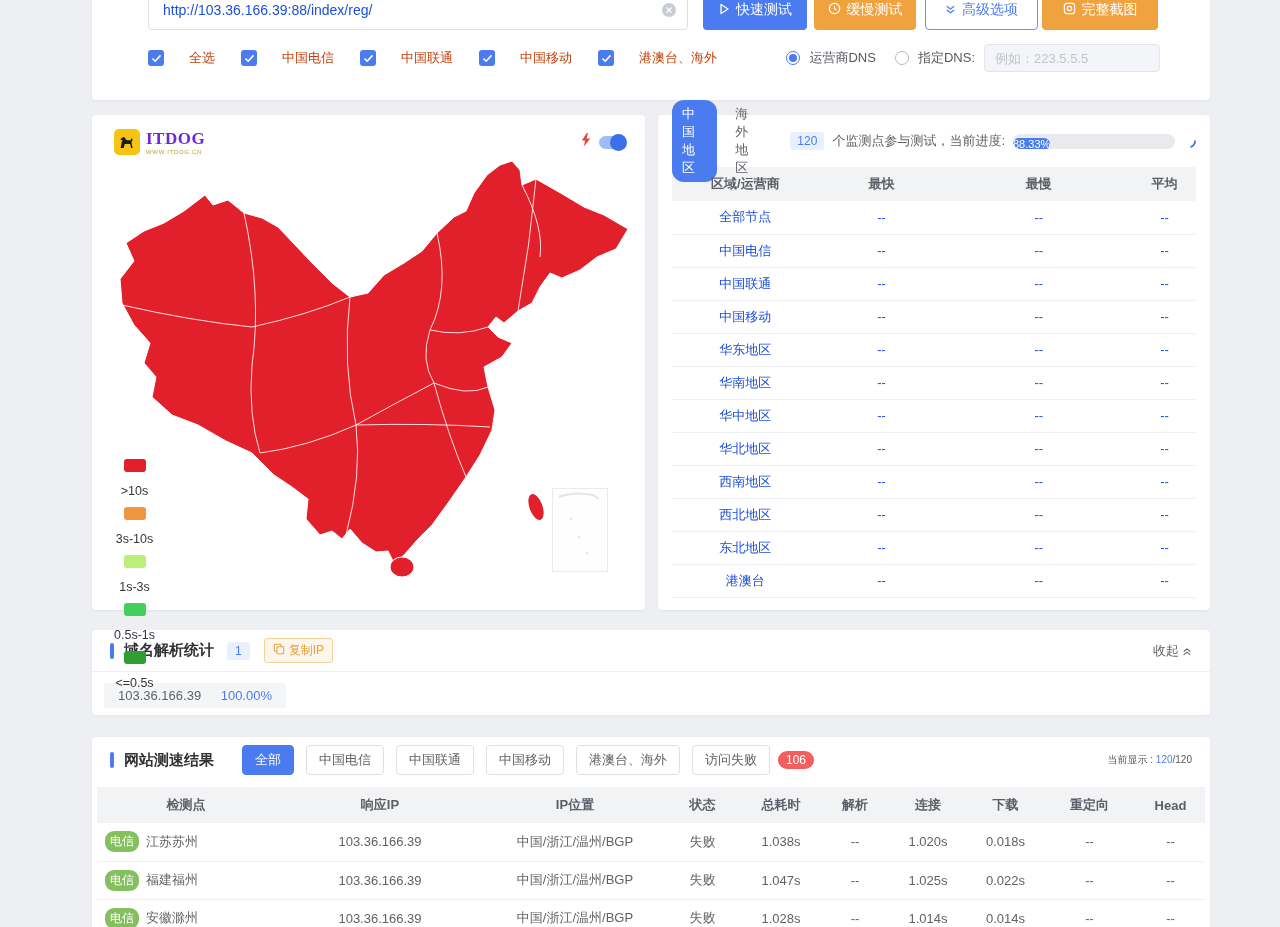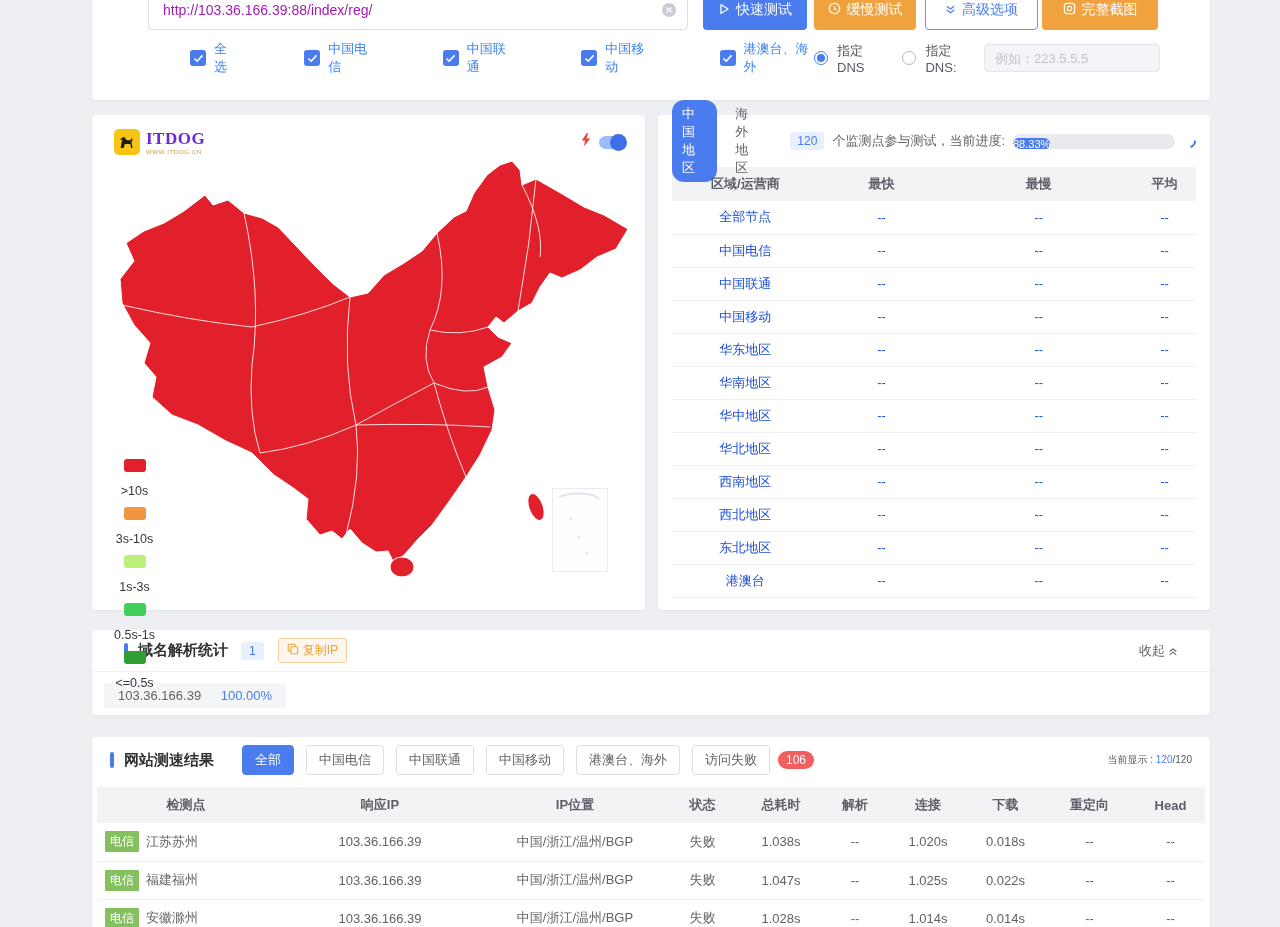--- a/index.html
+++ b/index.html
@@ -17,40 +17,40 @@
 
   
   .top-card { left:92px; top:-28px; width:1118px; height:128px; }
   .url-wrap {
     position:absolute; left:56px; top:18px; width:540px; height:40px;
     border:1px solid #dcdfe6; border-radius:4px;
     display:flex; align-items:center; background:#fff;
   }
   .url-wrap input {
     flex:1; border:none; outline:none; background:transparent;
-    font-size:14px; color:#a21caf; padding:0 14px;
+    font-size:14px; color:#1d4ed8; padding:0 14px;
     font-family:"Liberation Sans", sans-serif;
   }
   .clear-ic { margin-right:10px; display:flex; cursor:pointer; }
   .btn {
     position:absolute; top:18px; height:40px; border:none; border-radius:4px;
     font-size:14px; display:flex; align-items:center; justify-content:center;
     gap:6px; cursor:pointer; font-family:"Liberation Sans", sans-serif;
   }
   .btn-quick { left:611px; width:104px; background:var(--c-primary,#4a7cf0); color:#fff; }
   .btn-slow  { left:722px; width:102px; background:var(--c-warning,#f0a23e); color:#fff; }
   .btn-adv   { left:833px; width:113px; background:#fff; color:var(--c-primary,#4a7cf0); border:1px solid #6b93f2; }
   .btn-shot  { left:950px; width:116px; background:var(--c-warning,#f0a23e); color:#fff; }
 
   .row2 {
     position:absolute; left:56px; right:50px; top:70px; height:32px;
     display:flex; align-items:center;
   }
   .cbgroup { display:flex; gap:26px; }
-  .cb { display:flex; align-items:center; gap:8px; font-size:13px; color:#3b82f6; cursor:pointer;margin-left:42px; }
+  .cb { display:flex; align-items:center; gap:25px; font-size:13px; color:#c2410c; cursor:pointer; }
   .cbbox {
     width:16px; height:16px; background:var(--c-primary,#4a7cf0); border-radius:3px;
     display:flex; align-items:center; justify-content:center; flex:none;
   }
   .dnsgroup { margin-left:auto; display:flex; align-items:center; gap:9px; font-size:13px; color:#55585e; }
   .radio { width:14px; height:14px; border-radius:50%; position:relative; flex:none; }
   .radio.sel { border:1px solid var(--c-primary,#4a7cf0); }
   .radio.sel::after { content:""; position:absolute; inset:2px; border-radius:50%; background:var(--c-primary,#4a7cf0); }
   .radio.unsel { border:1px solid #b4b8c0; }
   .dns-input {
@@ -89,21 +89,21 @@
   .spinner { width:13px; height:13px; border:2px solid transparent; border-right-color:var(--c-primary,#4a7cf0); border-radius:50%; transform:rotate(35deg); flex:none; }
 
   table { border-collapse:collapse; font-size:13px; }
   .region-table { width:524px; margin:0 14px; table-layout:fixed; }
   .region-table th { background:#f2f3f5; height:34px; color:#5a5e66; font-weight:bold; text-align:center; }
   .region-table td { height:33px; text-align:center; color:#1d4ed8; border-bottom:1px solid #eef0f4; }
   .muted { color:#a0a4ab; }
 
   
   .dns-card { left:92px; top:630px; width:1118px; height:85px; }
-  .sec-head { height:42px; border-bottom:1px solid #f0f1f4; display:flex; align-items:center; padding:0 32px; }
+  .sec-head { height:42px; border-bottom:1px solid #f0f1f4; display:flex; align-items:center; padding:0 18px; }
   .sec-bar { width:4px; height:16px; background:var(--c-primary,#4a7cf0); border-radius:2px; margin-right:10px; flex:none; }
   .sec-title { font-size:15px; font-weight:bold; color:#303133; }
   .one-badge { margin-left:13px; background:var(--c-primary-light-bg,#e8effd); color:var(--c-primary,#4a7cf0); font-size:12px; padding:2px 8px; border-radius:3px; }
   .copy-btn { margin-left:14px; display:flex; align-items:center; gap:4px; border:1px solid #f3d19e; background:#fdf6ec; color:#e6a23c; font-size:12px; padding:3px 8px; border-radius:3px; cursor:pointer; }
   .collapse { margin-left:auto; font-size:13px; color:#5f6368; display:flex; align-items:flex-end; gap:3px; cursor:pointer; }
   .ip-chip { position:absolute; left:12px; top:53px; width:182px; height:25px; background:#f4f5f7; border-radius:3px; display:flex; align-items:center; justify-content:space-between; padding:0 14px; font-size:13px; }
   .ip-text { color:#606266; }
   .ip-pct { color:var(--c-primary,#4a7cf0); }
 
   
@@ -113,21 +113,21 @@
   .rtab { border:1px solid #dcdfe6; background:#fff; color:#606266; font-size:13px; padding:5px 12px; border-radius:4px; margin-left:12px; cursor:pointer; }
   .rtab.active { background:var(--c-primary,#4a7cf0); border-color:var(--c-primary,#4a7cf0); color:#fff; }
   .fail-badge { background:var(--c-badge-red,#f35e5e); color:#fff; font-size:12px; padding:2px 8px; border-radius:9px; margin-left:8px; }
   .display-info { margin-left:auto; font-size:10px; color:#55585e; }
   .display-info .blue { color:var(--c-primary,#4a7cf0); }
 
   .res-table { margin:4px 5px 0; width:1108px; table-layout:fixed; }
   .res-table th { background:#f2f3f5; height:36px; color:#5a5e66; font-weight:bold; text-align:center; }
   .res-table td { height:38px; text-align:center; color:#606266; border-bottom:1px solid #eef0f4; }
   .node-cell { display:flex; align-items:center; padding-left:8px; }
-  .isp-badge { background:var(--c-isp-green,#85c05f); color:#fff; font-size:12px; padding:2px 5px; border-radius:1px; margin-right:7px; flex:none; }
+  .isp-badge { background:var(--c-isp-green,#85c05f); color:#fff; font-size:12px; padding:2px 5px; border-radius:9px; margin-right:7px; flex:none; }
   .status-fail { color:var(--c-fail-red,#f24242); }
   .t-total { color:var(--c-time-olive,#a3a53e); }
 </style>
 </head>
 <body>
 
 <section class="card top-card">
   <div class="url-wrap">
     <input value="http://103.36.166.39:88/index/reg/" style="">
     <span class="clear-ic">
@@ -203,21 +203,21 @@
         <span class="cbbox">
             <svg width="11" height="9" viewBox="0 0 12 10">
               <path d="M1.5 5 L4.5 8 L10.5 1.5" stroke="#fff" stroke-width="1.8" fill="none"></path>
             </svg>
           </span>
         <span>港澳台、海外</span>
       </label>
     </div>
     <div class="dnsgroup">
       <span class="radio sel"></span>
-      <span>指定DNS</span>
+      <span>运营商DNS</span>
       <span class="radio unsel" style="margin-left:10px;"></span>
       <span>指定DNS:</span>
       <input class="dns-input" disabled="" placeholder="例如：223.5.5.5" style="">
     </div>
   </div>
 </section>
 
 <section class="card map-card">
   <div class="logo">
     <span class="logo-badge">

